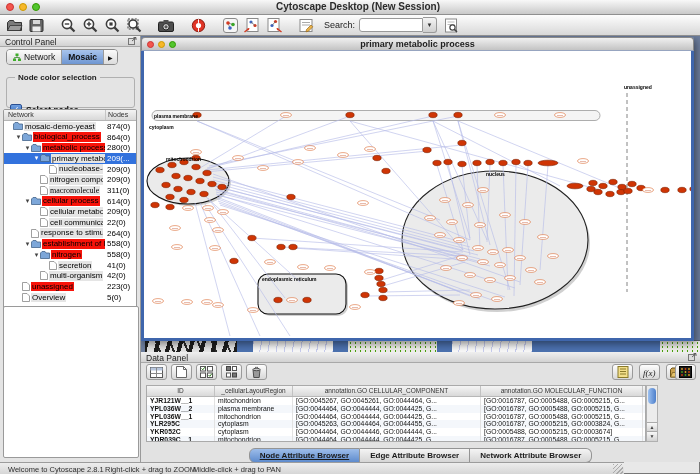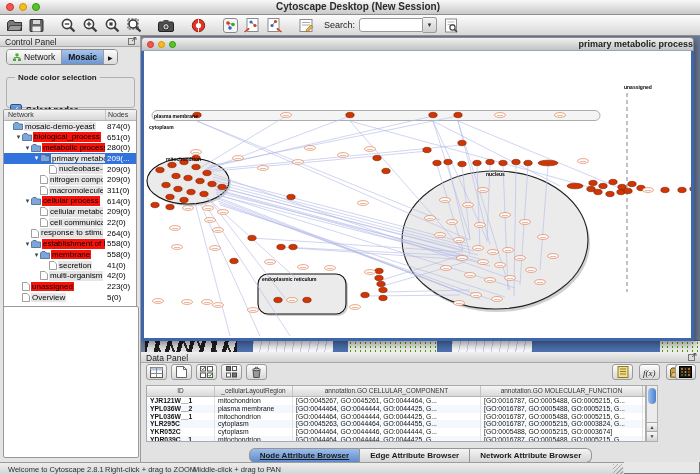--- a/index.html
+++ b/index.html
@@ -58,21 +58,21 @@
   .bg-green{background:#e5e5e5;}
   .bg-red{background:#f8130a;}
   .tcount{position:absolute;left:103px;width:31px;font-size:8px;color:#000;background:#fff;white-space:nowrap;overflow:hidden;}
   .trow.sel .tcount{background:transparent;color:#fff;}
   #birdeye-box{position:absolute;left:3px;top:270px;width:134px;height:150px;background:#fff;border:1px solid #9a9a9a;border-radius:2px;}
   
   #desktop{left:141px;top:36px;width:559px;height:316px;background:#6d7e9e;overflow:hidden;}
   #net-window{position:absolute;left:0;top:1px;width:553px;height:304px;box-shadow:2px 3px 8px rgba(0,0,0,.45);}
   #net-titlebar{position:absolute;left:0;top:0;right:0;height:14px;background:linear-gradient(#f0f0f0,#c3c3c3);
        border:1px solid #8a8a8a;border-bottom:1px solid #97a5c0;border-radius:4px 4px 0 0;box-sizing:border-box;}
-  #net-titlebar .t-title{position:absolute;left:0;right:0;top:1px;text-align:right;font-size:9px;font-weight:bold;color:#222;}
+  #net-titlebar .t-title{position:absolute;left:0;right:0;top:1px;text-align:center;font-size:9px;font-weight:bold;color:#222;}
   #net-body{position:absolute;left:0;top:14px;width:553px;height:290px;background:#3f66ac;
        border-left:3px solid #3f66ac;border-right:3px solid #3f66ac;border-bottom:3px solid #3f66ac;box-sizing:border-box;}
   
   .bw{position:absolute;top:304px;height:12px;border-top:1px solid #55606e;box-sizing:border-box;}
   .bw-dark{background:#e6e6e6;
      background-image:repeating-linear-gradient(105deg,#1d1d1d 0 4px,transparent 4px 11px),
                       repeating-linear-gradient(68deg,#2a2a2a 0 2px,transparent 2px 13px);}
   .bw-blue{background:#4c72b0;border-top:1px solid #23406e;}
   .bw-white{background:#fafafa;
      background-image:repeating-linear-gradient(100deg,#c9cef0 0 1px,transparent 1px 8px);}
@@ -283,21 +283,21 @@
         </div>
         <div class="trow">
           <span style="width: 11px; flex: 0 0 auto;"></span>
           <span class="tarrow">▾</span>
           <span class="ticon">
             <svg width="10" height="8" viewBox="0 0 10 8">
               <path d="M0.5 7.5 v-5.5 l1.5-1.5 h3 l1 1.5 h3.5 v5.5 z" fill="#7da7d9" stroke="#44648c" stroke-width="0.8"></path>
             </svg>
           </span>
           <span class="tlabel bg-red" style="max-width: 70px;">biological_process</span>
-          <span class="tcount">651(0)</span>
+          <span class="tcount">864(0)</span>
         </div>
         <div class="trow">
           <span style="width: 20px; flex: 0 0 auto;"></span>
           <span class="tarrow">▾</span>
           <span class="ticon">
             <svg width="10" height="8" viewBox="0 0 10 8">
               <path d="M0.5 7.5 v-5.5 l1.5-1.5 h3 l1 1.5 h3.5 v5.5 z" fill="#7da7d9" stroke="#44648c" stroke-width="0.8"></path>
             </svg>
           </span>
           <span class="tlabel bg-red" style="max-width: 61px;">metabolic process</span>
@@ -337,21 +337,21 @@
           <span class="tcount">209(0)</span>
         </div>
         <div class="trow">
           <span style="width: 29px; flex: 0 0 auto;"></span>
           <span class="tarrow"></span>
           <span class="ticon">
             <svg width="8" height="9" viewBox="0 0 8 9">
               <path d="M0.5 0.5 h4.5 l2.5 2.5 v5.5 h-7 z" fill="#fff" stroke="#888" stroke-width="0.8"></path>
             </svg>
           </span>
-          <span class="tlabel bg-green" style="max-width: 52px;">macromolecule</span>
+          <span class="tlabel bg-green" style="max-width: 52px; font-family: Liberation Serif, serif;">macromolecule</span>
           <span class="tcount">311(0)</span>
         </div>
         <div class="trow">
           <span style="width: 20px; flex: 0 0 auto;"></span>
           <span class="tarrow">▾</span>
           <span class="ticon">
             <svg width="10" height="8" viewBox="0 0 10 8">
               <path d="M0.5 7.5 v-5.5 l1.5-1.5 h3 l1 1.5 h3.5 v5.5 z" fill="#7da7d9" stroke="#44648c" stroke-width="0.8"></path>
             </svg>
           </span>
@@ -403,21 +403,21 @@
           <span class="tcount">558(0)</span>
         </div>
         <div class="trow">
           <span style="width: 29px; flex: 0 0 auto;"></span>
           <span class="tarrow">▾</span>
           <span class="ticon">
             <svg width="10" height="8" viewBox="0 0 10 8">
               <path d="M0.5 7.5 v-5.5 l1.5-1.5 h3 l1 1.5 h3.5 v5.5 z" fill="#7da7d9" stroke="#44648c" stroke-width="0.8"></path>
             </svg>
           </span>
-          <span class="tlabel bg-red" style="max-width: 52px;">membrane</span>
+          <span class="tlabel bg-red" style="max-width: 52px;">nitrogen</span>
           <span class="tcount">558(0)</span>
         </div>
         <div class="trow">
           <span style="width: 38px; flex: 0 0 auto;"></span>
           <span class="tarrow"></span>
           <span class="ticon">
             <svg width="8" height="9" viewBox="0 0 8 9">
               <path d="M0.5 0.5 h4.5 l2.5 2.5 v5.5 h-7 z" fill="#fff" stroke="#888" stroke-width="0.8"></path>
             </svg>
           </span>

